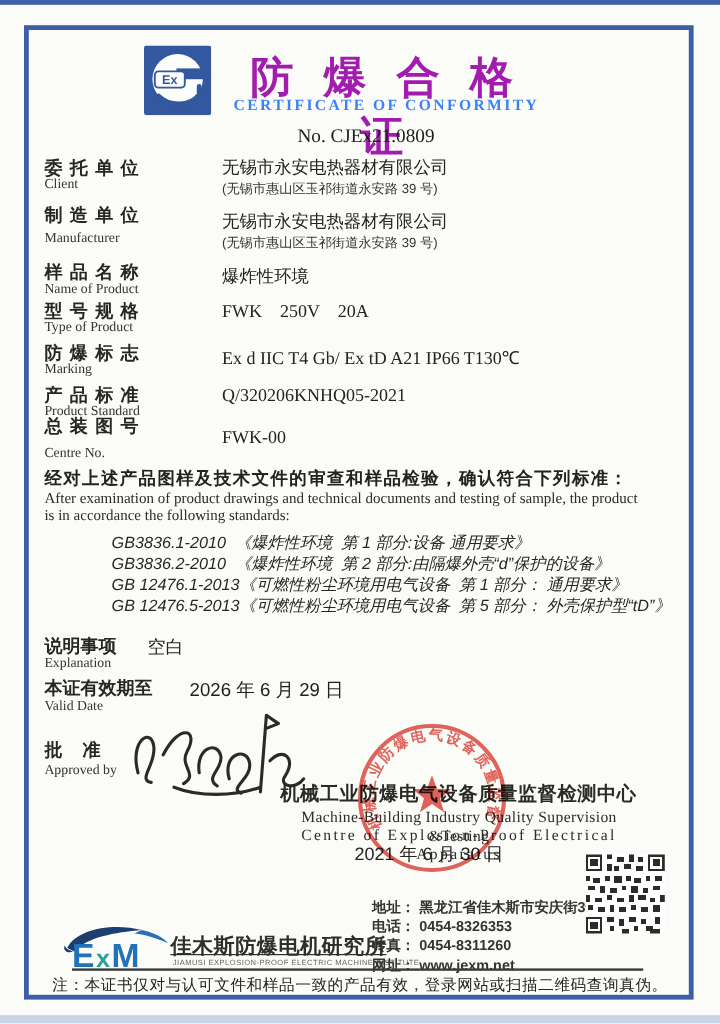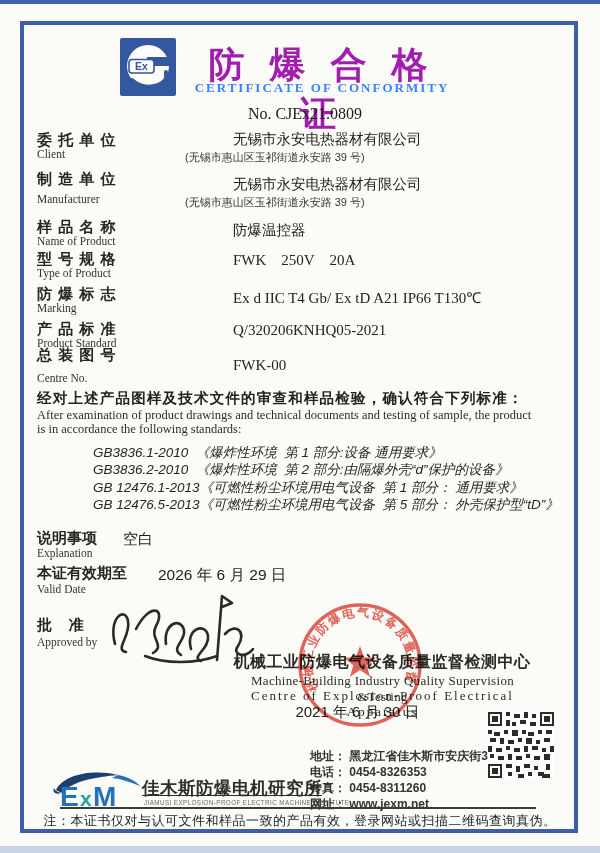--- a/index.html
+++ b/index.html
@@ -28,21 +28,21 @@
     font-size:36px;letter-spacing:8px;color:#a21caf;}
   .title-en{left:182px;top:80px;width:280px;text-align:center;
     font-family:"Liberation Serif", serif;font-weight:bold;
     font-size:13px;letter-spacing:2px;color:#3b82f6;}
   .cert-no{left:165px;top:105px;width:280px;text-align:center;
     font-family:"Liberation Serif", serif;font-size:16px;color:#1c1c1a;}
 
   
   .lbl{left:37px;font-weight:bold;font-size:15px;letter-spacing:1px;color:#262624;}
   .lbl-en{left:37px;font-family:"Liberation Serif", serif;font-size:11.5px;color:#33332f;}
-  .val{left:185px;font-size:14.5px;color:#232321;white-space:pre;margin-left:48px;}
+  .val{left:185px;font-size:14.5px;color:#232321;white-space:pre;}
   .val-sub{left:185px;font-size:11px;color:#35352f;}
 
   .statement-cn{left:37px;top:389px;width:530px;font-weight:bold;font-size:14.5px;
     letter-spacing:1.2px;color:#222220;}
   .statement-en{left:37px;width:520px;font-family:"Liberation Serif", serif;
     font-size:12.5px;color:#2c2c28;}
   .std{left:93px;width:480px;font-size:13.5px;color:#262622;white-space:pre;font-style:italic;}
 
   .sig-svg{left:105px;top:588px;width:160px;height:85px;}
 
@@ -96,21 +96,21 @@
 </div>
 <div>
   <div class="abs lbl" style="top:170px">制 造 单 位</div>
   <div class="abs lbl-en" style="top:193px">Manufacturer</div>
   <div class="abs val" style="top:175px">无锡市永安电热器材有限公司</div>
   <div class="abs val-sub" style="top:195px">(无锡市惠山区玉祁街道永安路 39 号)</div>
 </div>
 <div>
   <div class="abs lbl" style="top:218px">样 品 名 称</div>
   <div class="abs lbl-en" style="top:235px">Name of Product</div>
-  <div class="abs val" style="top:221px">防爆温控器</div>
+  <div class="abs val" style="top:221px">爆炸性环境</div>
 </div>
 <div>
   <div class="abs lbl" style="top:250px">型 号 规 格</div>
   <div class="abs lbl-en" style="top:267px">Type of Product</div>
   <div class="abs val serif" style="top:252px;font-size:15px">FWK    250V    20A</div>
 </div>
 <div>
   <div class="abs lbl" style="top:285px">防 爆 标 志</div>
   <div class="abs lbl-en" style="top:302px">Marking</div>
   <div class="abs val serif" style="top:287px;font-size:15px">Ex d IIC T4 Gb/ Ex tD A21 IP66 T130℃</div>

